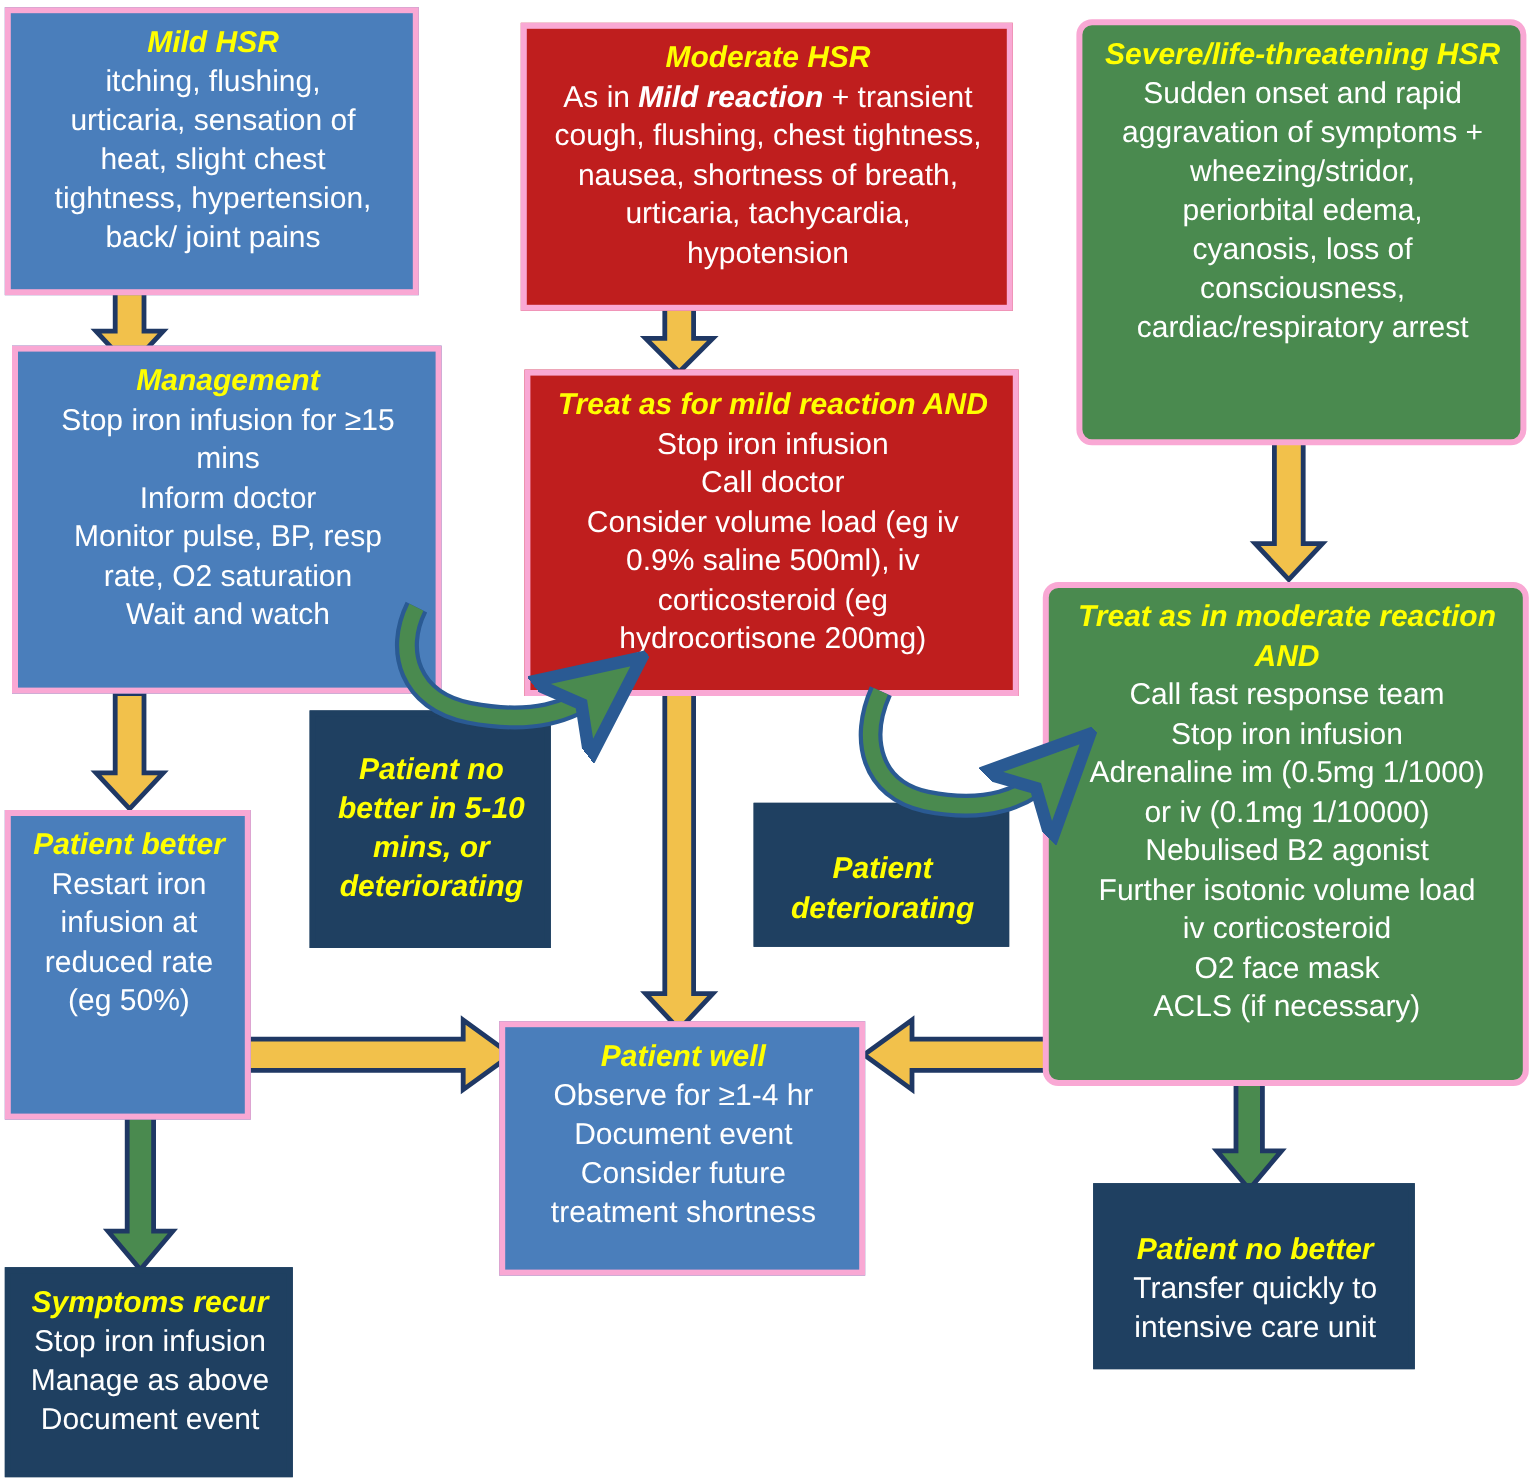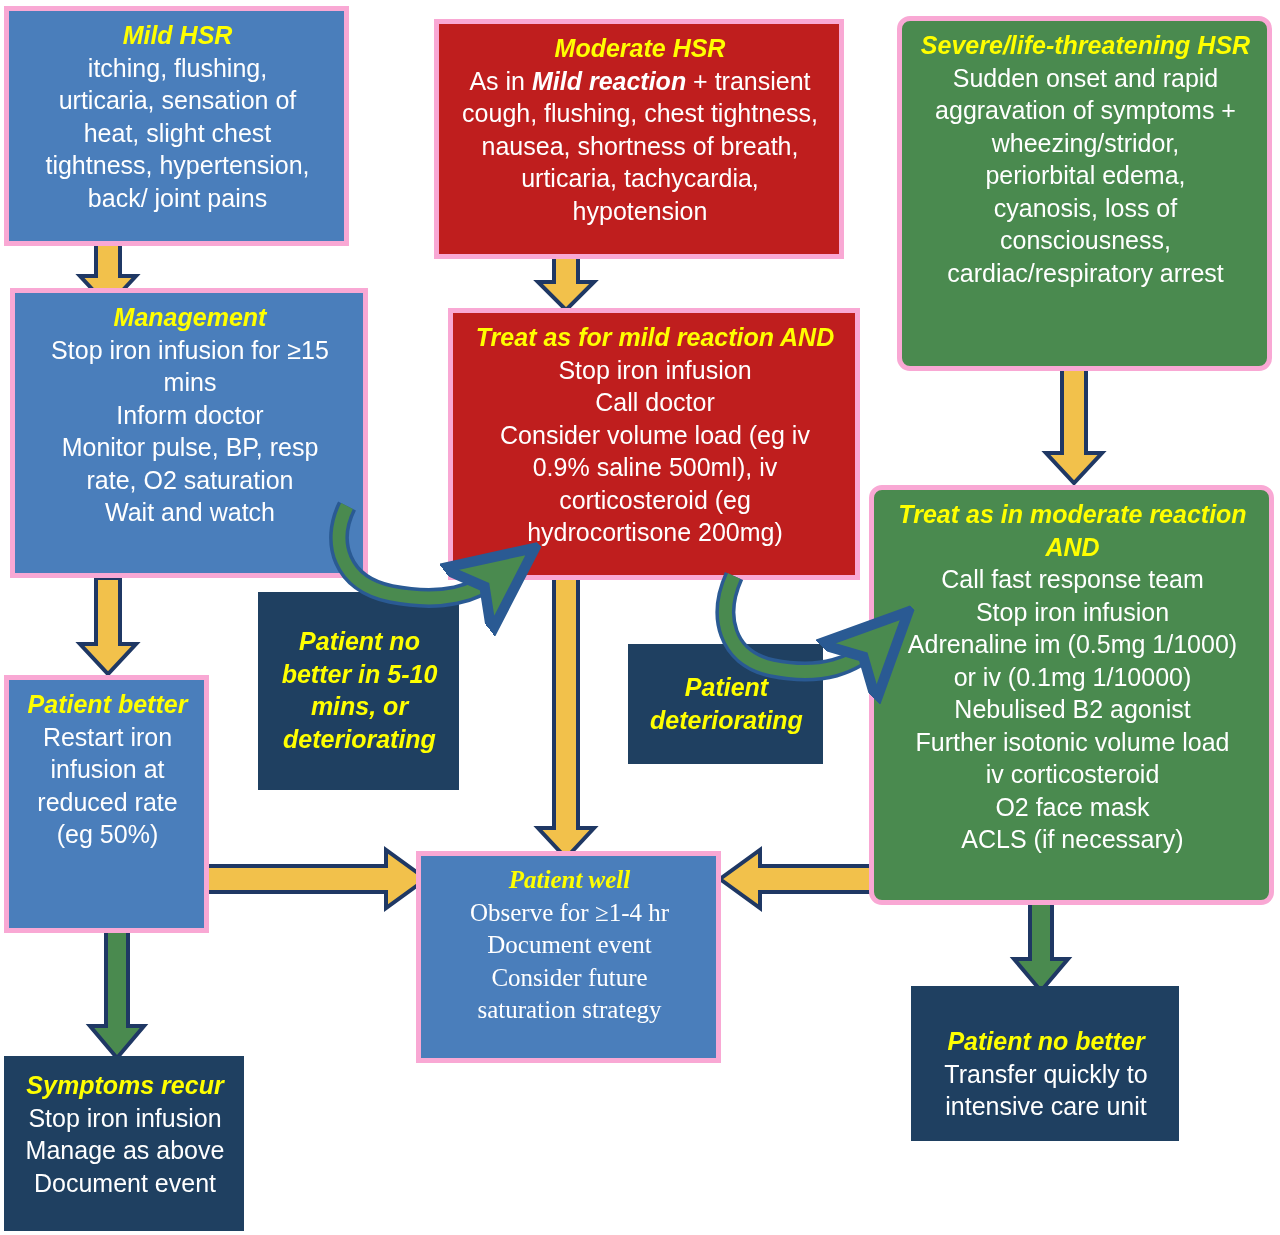--- a/index.html
+++ b/index.html
@@ -137,21 +137,21 @@
   <div class="box blue" style="left:10px; top:288px; width:358px; height:290px;">
     <span class="hd">Management</span>
     <span class="ln">Stop iron infusion for ≥15</span>
     <span class="ln">mins</span>
     <span class="ln">Inform doctor</span>
     <span class="ln">Monitor pulse,  BP,  resp</span>
     <span class="ln">rate, O2 saturation</span>
     <span class="ln">Wait and watch</span>
   </div>
 
-  <div class="box red" style="left:448px; top:308px; width:412px; height:272px;">
+  <div class="box red" style="left:437px; top:308px; width:412px; height:272px;">
     <span class="hd">Treat as for mild reaction AND</span>
     <span class="ln">Stop iron infusion</span>
     <span class="ln">Call doctor</span>
     <span class="ln">Consider volume load (eg iv</span>
     <span class="ln">0.9% saline 500ml), iv</span>
     <span class="ln">corticosteroid (eg</span>
     <span class="ln">hydrocortisone 200mg)</span>
   </div>
 
   <div class="box green" style="left:869px; top:485px; width:405px; height:420px;">
@@ -164,38 +164,38 @@
     <span class="ln">Further isotonic volume load</span>
     <span class="ln">iv corticosteroid</span>
     <span class="ln">O2 face mask</span>
     <span class="ln">ACLS (if necessary)</span>
   </div>
 
   <div class="box navy" style="left:239px; top:592px; width:201px; height:198px; padding-top:28px;margin-left:19px;">
     <span class="hd" style="line-height:1.30;">Patient no better in 5-10 mins, or deteriorating</span>
   </div>
 
-  <div class="box navy" style="left:628px; top:644px; width:195px; height:120px; padding-top:22px;">
+  <div class="box navy" style="left:628px; top:669px; width:213px; height:120px; padding-top:34px;">
     <span class="hd" style="line-height:1.30;">Patient deteriorating</span>
   </div>
 
   <div class="box blue" style="left:4px; top:675px; width:205px; height:258px;">
     <span class="hd" style="line-height:1.30;">Patient better</span>
     <span class="ln">Restart iron</span>
     <span class="ln">infusion at</span>
     <span class="ln">reduced rate</span>
     <span class="ln">(eg 50%)</span>
   </div>
 
-  <div class="box blue" style="left:416px; top:851px; width:305px; height:212px;font-family:Liberation Serif, serif;">
+  <div class="box blue" style="left:416px; top:851px; width:305px; height:212px;">
     <span class="hd">Patient well</span>
     <span class="ln">Observe for ≥1-4 hr</span>
     <span class="ln">Document event</span>
     <span class="ln">Consider future</span>
-    <span class="ln">saturation strategy</span>
+    <span class="ln">treatment shortness</span>
   </div>
 
   <div class="box navy" style="left:4px; top:1056px; width:240px; height:175px;">
     <span class="hd">Symptoms recur</span>
     <span class="ln">Stop iron infusion</span>
     <span class="ln">Manage as above</span>
     <span class="ln">Document event</span>
   </div>
 
   <div class="box navy" style="left:911px; top:986px; width:268px; height:155px; padding-top:34px;">

